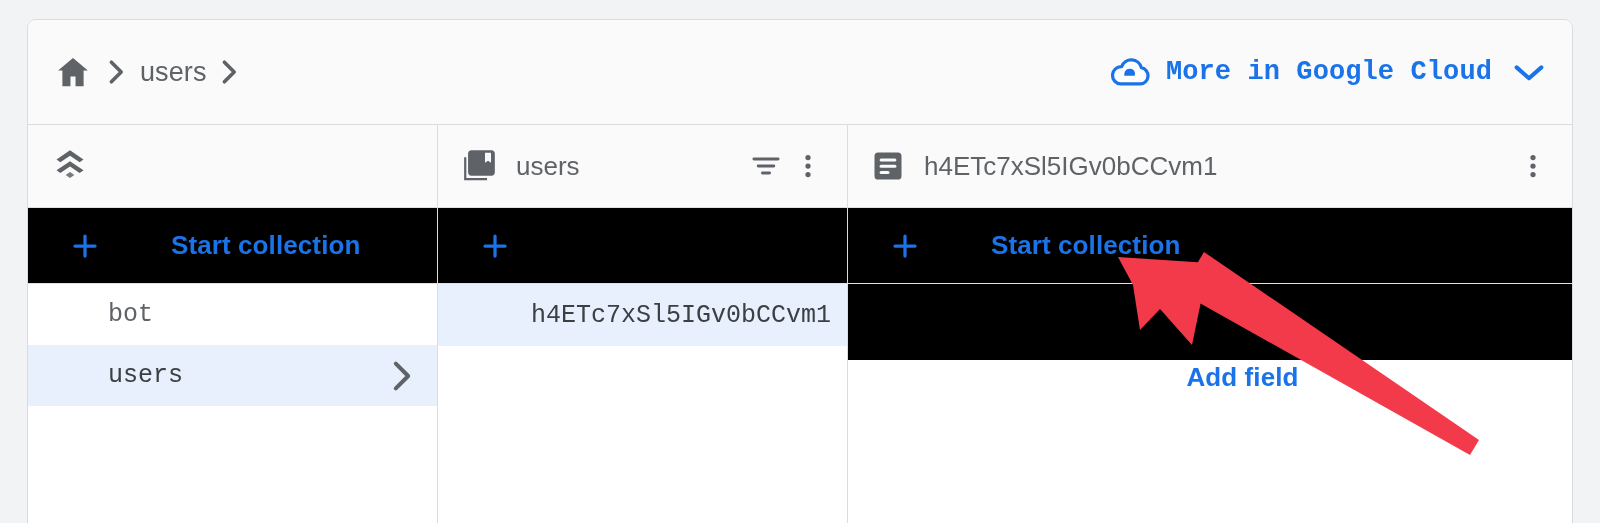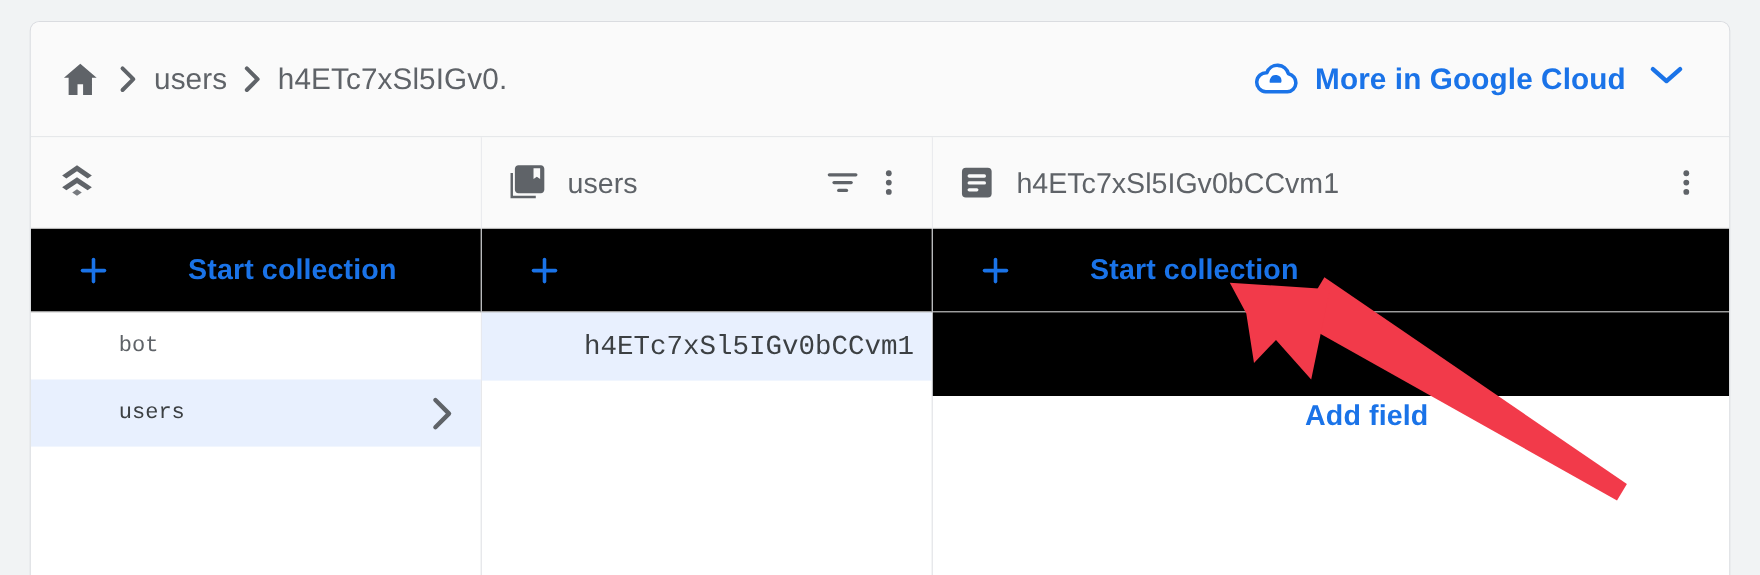--- a/index.html
+++ b/index.html
@@ -69,28 +69,29 @@
   .crumb-sep svg { display: block; }
   .crumb-text {
     font-size: 27px;
     color: #5f6368;
     letter-spacing: 0.1px;
     white-space: nowrap;
   }
 
   .cloud-link {
     position: absolute;
-    right: 40px;
+    right: 26px;
     top: 50%;
     transform: translateY(-50%);
     display: flex;
-    align-items: flex-start;
+    align-items: center;
     gap: 14px;
     color: #1a73e8;
     cursor: pointer;
+    font-family: Liberation Mono, monospace;
   }
   .cloud-link .label {
     font-size: 27px;
     font-weight: 700;
     color: #1a73e8;
     white-space: nowrap;
     letter-spacing: 0.1px;
   }
   .cloud-icon { display: inline-flex; align-items: center; }
   .chev-down { display: inline-flex; align-items: center; margin-left: 6px; }
@@ -180,21 +181,21 @@
     display: flex;
     align-items: center;
     height: 61px;
     padding: 0 22px 0 80px;
     box-sizing: border-box;
     cursor: pointer;
     background: #ffffff;
   }
   .list-row .name {
     font-family: "Liberation Mono", "DejaVu Sans Mono", monospace;
-    font-size: 20px;
+    font-size: 25px;
     color: #5f6368;
     white-space: nowrap;
   }
   .list-row.selected {
     background: #e8f0fe;
   }
   .list-row.selected .name {
     color: #3c4043;
   }
   .list-row .spacer { flex: 1 1 auto; }
@@ -251,21 +252,20 @@
         </span>
 
         <span class="crumb-text">users</span>
 
         <span class="crumb-sep">
           <svg width="18" height="28" viewBox="0 0 12 20" fill="none" stroke="currentColor" stroke-width="2.6" stroke-linecap="round" stroke-linejoin="round">
             <polyline points="2,3 9,10 2,17"></polyline>
           </svg>
         </span>
 
-        <span class="crumb-text">h4ETc7xSl5IGv0.</span>
       </div>
 
       <div class="cloud-link">
         <span class="cloud-icon">
           <svg width="42" height="30" viewBox="0 0 26 18" fill="none" stroke="#1a73e8" stroke-width="2" stroke-linejoin="round">
             <path d="M6.6 16.4h12.2a5.1 5.1 0 0 0 .6-10.1 6.4 6.4 0 0 0-12.2-.6 4.9 4.9 0 0 0-.6 10.7z" fill="#ffffff"></path>
             <path d="M9.2 8.9a3.3 3.3 0 0 1 6.3 1.1c0 .4-.1.9-.3 1.3H8.9a3.2 3.2 0 0 1 .3-2.4z" fill="#1a73e8" stroke="none"></path>
           </svg>
         </span>
         <span class="label">More in Google Cloud</span>

